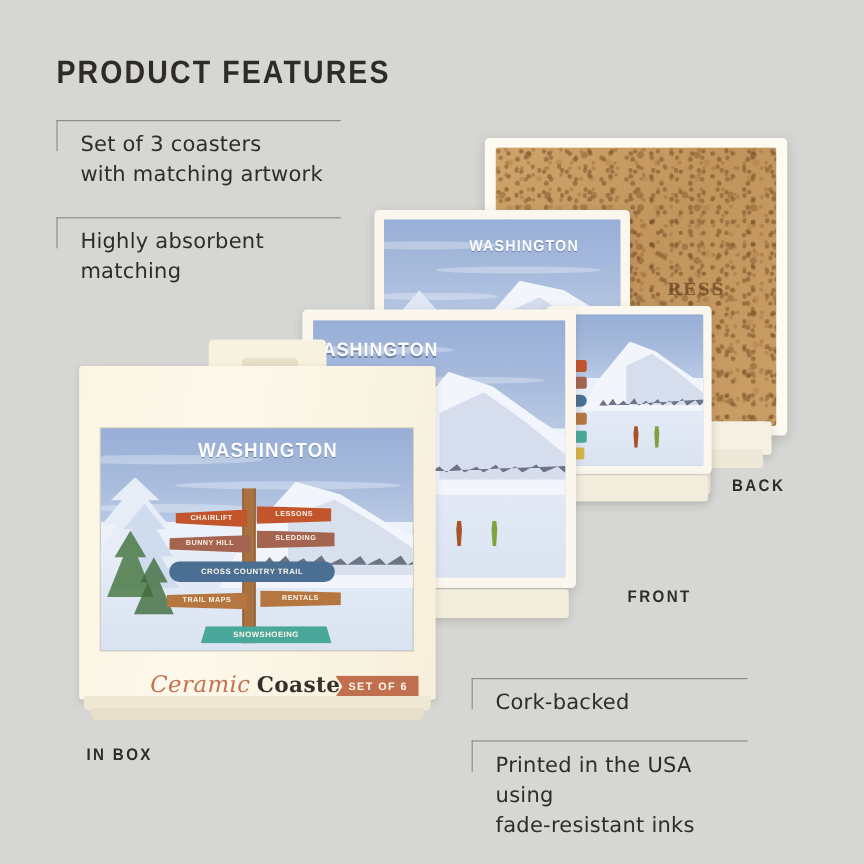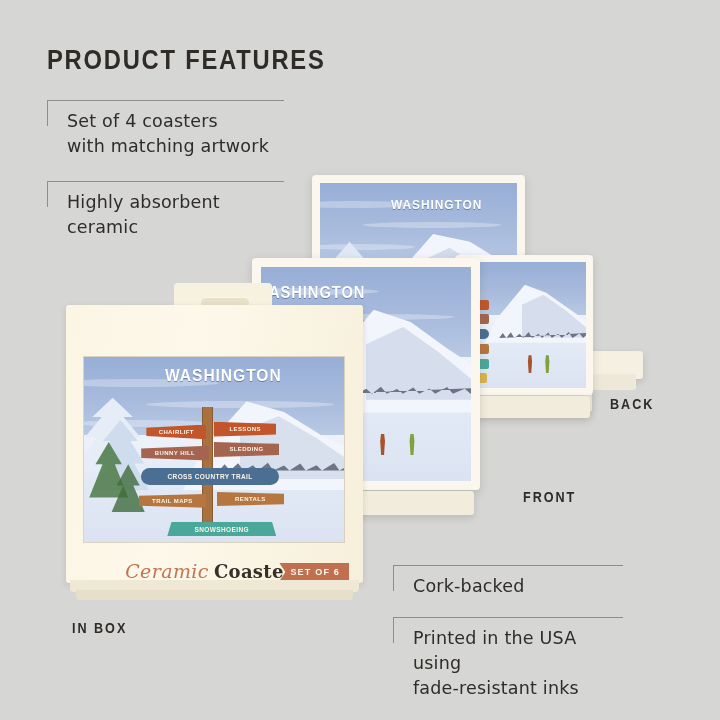--- a/index.html
+++ b/index.html
@@ -227,20 +227,24 @@
     position:absolute;left:20px;top:259px;width:212px;height:16px;
     background:#eee8d8;border-radius:3px;
   }
 </style>
 </head>
 <body>
 
 <div id="stage">
 
   <div id="back-wrap">
+    <div class="cork-tile">
+      <div class="cork"></div>
+      <div class="cork-press">RESS</div>
+    </div>
     <div class="back-stand"></div>
     <div class="back-stand2"></div>
   </div>
 
   <div class="coaster" style="left:312px;top:175px;width:213px;height:212px;">
     <div class="inner poster" style="left:8px;top:8px;width:197px;height:196px;">
       <div class="sky"></div>
       <div class="sky-streak" style="left:-14%;top:9%;width:62%;height:7px;"></div>
       <div class="sky-streak" style="left:22%;top:20%;width:70%;height:6px;"></div>
       <div class="sky-streak" style="left:-6%;top:31%;width:54%;height:6px;"></div>
@@ -393,29 +397,29 @@
     </div>
     <div class="box-lip"></div>
     <div class="box-lip2"></div>
   </div>
 
   <div class="headline">PRODUCT FEATURES</div>
 
   <div class="feature f1">
     <div class="rule"></div>
     <div class="tick"></div>
-    <div class="ftext">Set of 4 coasters
+    <div class="ftext">Set of 3 coasters
 with matching artwork</div>
   </div>
 
   <div class="feature f2">
     <div class="rule"></div>
     <div class="tick"></div>
     <div class="ftext">Highly absorbent
-ceramic</div>
+matching</div>
   </div>
 
   <div class="feature f3">
     <div class="rule"></div>
     <div class="tick"></div>
     <div class="ftext">Cork-backed</div>
   </div>
 
   <div class="feature f4">
     <div class="rule"></div>

